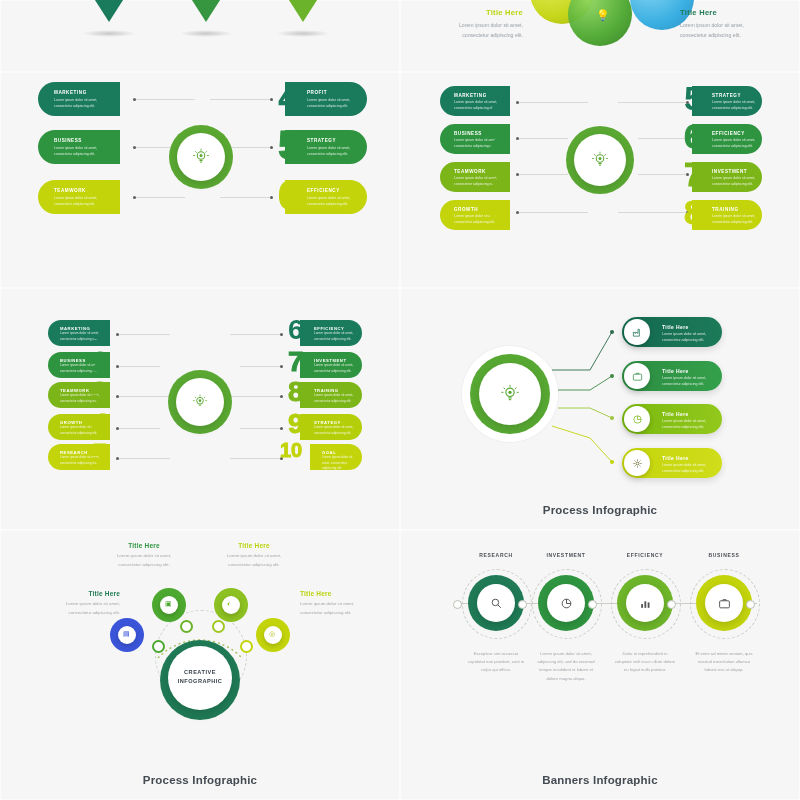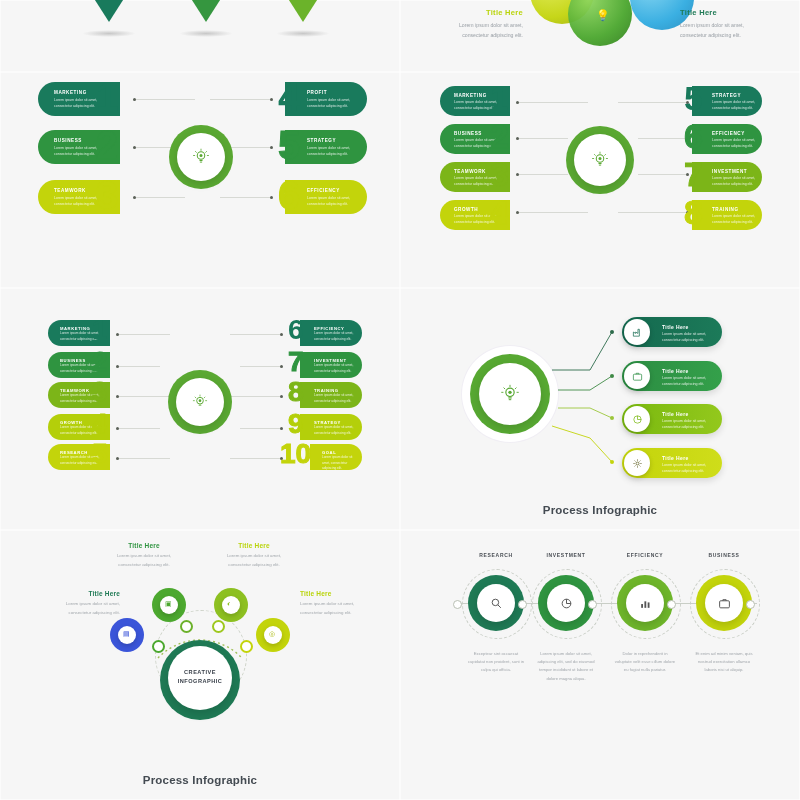--- a/index.html
+++ b/index.html
@@ -357,21 +357,21 @@
       <div class="bar sq-l" style="left:300px;top:126px;width:62px;background:#b4cf0a;height:26px;border-radius:13px;border-top-left-radius:0;border-bottom-left-radius:0;">
         <span class="btitle" style="left:14px;top:6px;font-size:4.2px;">STRATEGY</span>
         <span class="bbody" style="left:14px;top:11px;width:42px;font-size:3.2px;">Lorem ipsum dolor sit amet, consectetur adipiscing elit.</span>
       </div>
       <span class="num outline" style="left:288px;top:122px;font-size:28px;color:#b4cf0a;">9</span>
 
       <div class="bar sq-l" style="left:310px;top:156px;width:52px;background:#c3d40b;height:26px;border-radius:13px;border-top-left-radius:0;border-bottom-left-radius:0;">
         <span class="btitle" style="left:12px;top:6px;font-size:4.2px;">GOAL</span>
         <span class="bbody" style="left:12px;top:11px;width:38px;font-size:3.2px;">Lorem ipsum dolor sit amet, consectetur adipiscing elit.</span>
       </div>
-      <span class="num outline" style="left:280px;top:152px;font-size:28px;color:#c3d40b;">10</span>
+      <span class="num outline" style="left:280px;top:152px;font-size:20px;color:#c3d40b;">10</span>
 
       <div class="hubring" style="left:168px;top:82px;width:64px;height:64px;background:#5aa832;"></div>
       <div class="hubinner" style="left:176px;top:90px;width:48px;height:48px;"></div>
       <svg class="bulb" width="16" height="16" viewBox="0 0 24 24" style="left:192px;top:106px;">
         <circle cx="12" cy="10" r="5" fill="none" stroke="#5aa832" stroke-width="1.4"></circle>
         <circle cx="12" cy="10" r="2" fill="#5aa832"></circle>
         <rect x="10" y="16" width="4" height="1.4" fill="#5aa832"></rect>
         <g stroke="#5aa832" stroke-width="1.1" stroke-linecap="round">
           <line x1="12" y1="1.5" x2="12" y2="3.2"></line>
             <line x1="4.6" y1="4.6" x2="5.8" y2="5.8"></line>
@@ -567,16 +567,17 @@
       <div class="bwhite" style="left:305px;top:54px;width:38px;height:38px;">
         <svg width="13" height="13" viewBox="0 0 24 24">
             <rect x="3" y="7" width="18" height="13" rx="2" fill="none" stroke="#555" stroke-width="1.8"></rect>
             <path d="M9 7V5h6v2" fill="none" stroke="#555" stroke-width="1.8"></path>
           </svg>
       </div>
       <div class="blabel" style="left:279px;top:22px;">BUSINESS</div>
       <div class="bbodytxt" style="left:293px;top:120px;">Et enim ad minim veniam, quis nostrud exercitation ullamco laboris nisi ut aliquip.</div>
       <div class="bnode" style="left:346px;top:70px;"></div>
 
+      <div class="caption">Banners Infographic</div>
     </div>
   </div>
 
 </div>
 
 </body></html>

